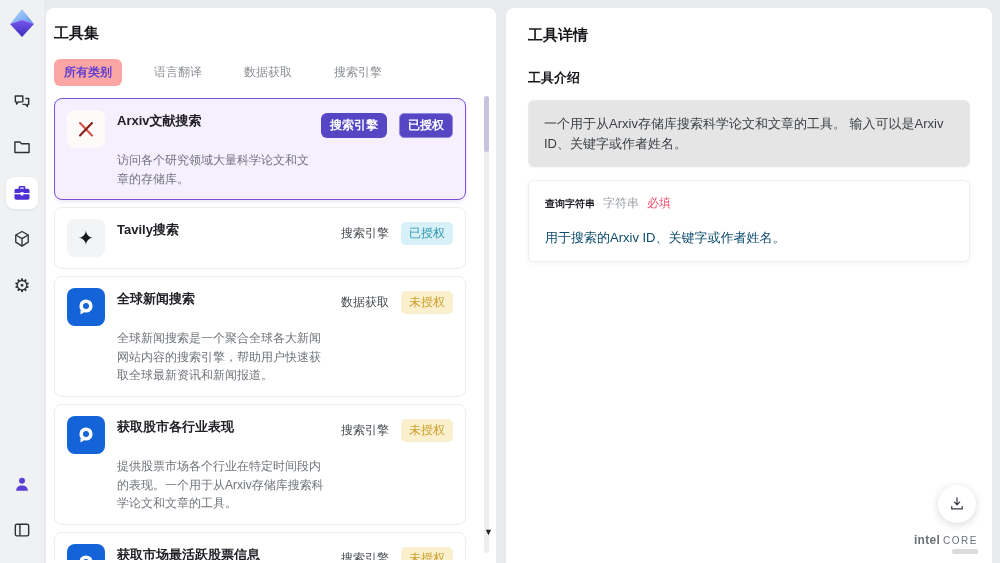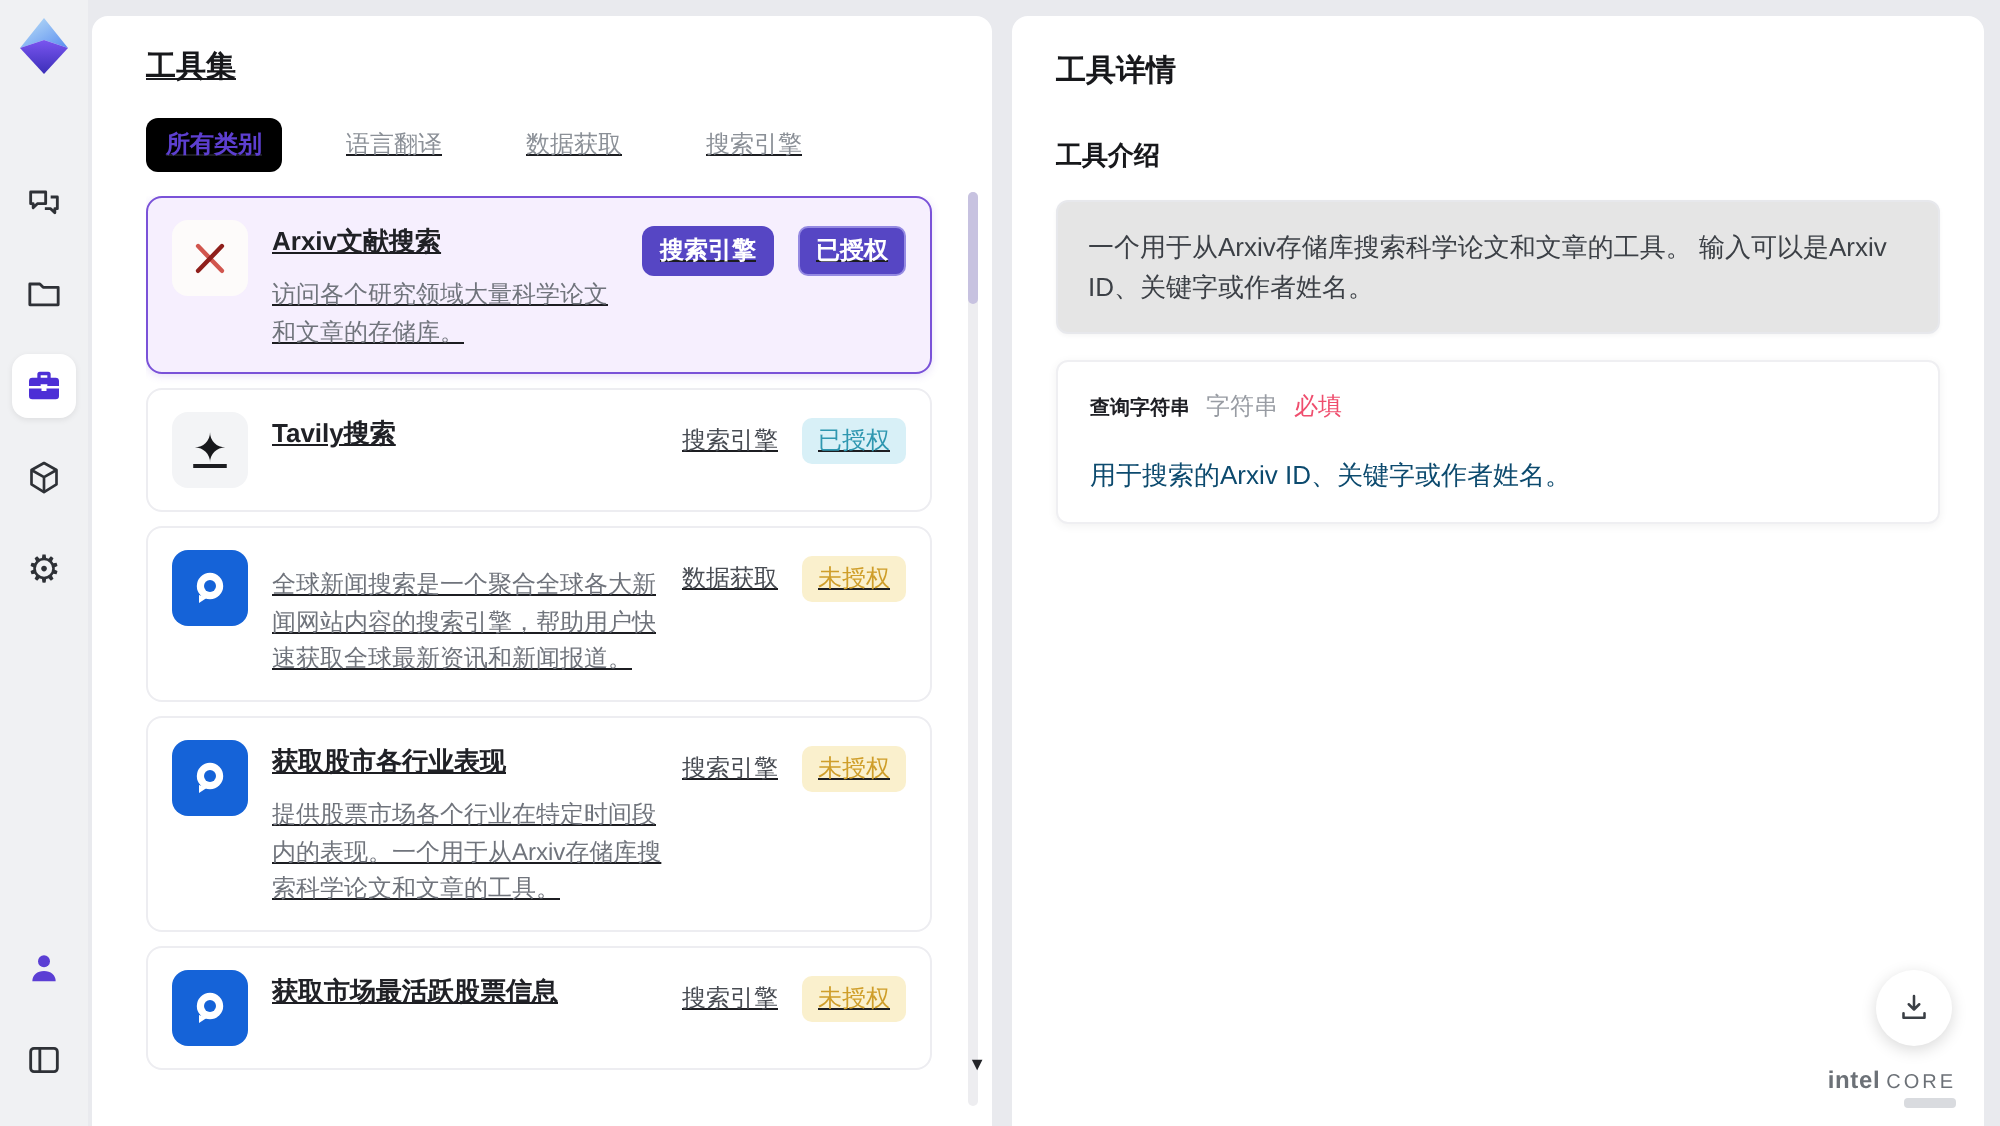--- a/index.html
+++ b/index.html
@@ -11,46 +11,46 @@
   
   .rail { width:44px; flex:0 0 44px; background:#f0f1f3; display:flex; flex-direction:column; align-items:center; padding:8px 0 10px; }
   .rail .logo { width:30px; height:30px; margin-bottom:40px; }
   .rail-btn { width:32px; height:32px; display:flex; align-items:center; justify-content:center; border-radius:8px; margin:7px 0; cursor:pointer; color:#2e3136; }
   .rail-btn.active { background:#ffffff; box-shadow:0 1px 3px rgba(0,0,0,.08); color:#4d2fd6; }
   .rail-spacer { flex:1; }
   .gear-glyph { font-size:19px; line-height:1; color:#2e3136; }
 
   
   .panel { background:#fff; margin-top:8px; border-radius:8px 8px 0 0; position:relative; }
-  .list-panel { width:450px; flex:0 0 450px; margin-left:2px; padding:16px 20px 0 27px;text-decoration:underline; }
+  .list-panel { width:450px; flex:0 0 450px; margin-left:2px; padding:16px 20px 0 8px; }
   .gap { width:10px; flex:0 0 10px; }
   .detail-panel { flex:1; margin-right:8px; padding:18px 22px; }
 
   .panel-title { font-size:15px; font-weight:bold; color:#17181b; }
 
   
   .tabs { display:flex; align-items:center; gap:22px; margin:16px 0 12px; }
   .tab { font-size:12px; color:#8b9097; cursor:pointer; padding:5px 10px; border-radius:6px; white-space:nowrap; }
-  .tab.active { background:#000000; color:#5d3fd0; font-weight:bold; }
+  .tab.active { background:#fca5a5; color:#5d3fd0; font-weight:bold; }
 
   
   .tool-list { height:462px; overflow:hidden; padding-right:10px; }
   .tool-card { display:flex; align-items:flex-start; background:#fff; border:1px solid #ededf1; border-radius:8px; padding:11px 12px; margin-bottom:7px; cursor:pointer; }
   .tool-card.selected { background:#f6effe; border:1.5px solid #7a52d8; box-shadow:0 1px 4px rgba(122,82,216,.18); }
   .tool-icon { width:38px; height:38px; flex:0 0 38px; border-radius:8px; margin-right:12px; display:flex; align-items:center; justify-content:center; overflow:hidden; }
   .tool-icon .ic { display:none; }
   .tool-icon.icn-arxiv { background:#fdfbfa; }
   .tool-icon.icn-arxiv .ic-arxiv { display:block; }
   .tool-icon.icn-tavily { background:#f3f4f6; }
   .tool-icon.icn-tavily .ic-tavily { display:block; font-size:20px; color:#17181b; line-height:1; }
   .tool-icon.icn-blueapp { background:#1563d8; }
   .tool-icon.icn-blueapp .ic-blueapp { display:block; }
   .tool-main { flex:1; min-width:0; padding-right:10px; }
   .tool-name { font-size:13px; font-weight:bold; color:#202126; margin-top:2px; }
-  .tool-desc { font-size:12px; color:#70747c; line-height:1.55; margin-top:8px; }
+  .tool-desc { font-size:12px; color:#70747c; line-height:1.55; margin-top:21px; }
   .tool-badges { display:flex; align-items:center; gap:12px; flex:0 0 auto; margin-top:3px; white-space:nowrap; }
   .cat { font-size:12px; color:#484c53; }
   .cat.cat-filled { background:#5646c4; color:#fff; padding:4px 9px; border-radius:6px; font-weight:bold; }
   .auth { font-size:12px; padding:3px 8px; border-radius:5px; }
   .auth.auth-purple { background:#5646c4; color:#fff; border:1px solid #958ae2; font-weight:bold; }
   .auth.auth-cyan { background:#d8f0f7; color:#2f97b0; }
   .auth.auth-yellow { background:#faf0cd; color:#cf9e2a; }
 
   
   .vscroll { position:absolute; top:88px; bottom:10px; right:7px; width:5px; background:#ededf0; border-radius:3px; }
@@ -188,20 +188,21 @@
     <div class="tool-icon icn-blueapp">
 
       <svg class="ic ic-blueapp" viewBox="0 0 24 24" width="24" height="24">
         <circle cx="12" cy="11" r="6.6" fill="#ffffff"></circle>
         <circle cx="12" cy="11" r="3" fill="#1563d8"></circle>
         <path d="M6.5 15.5 L6.5 19.5 L10.5 16.9 Z" fill="#ffffff"></path>
       </svg>
 
     </div>
     <div class="tool-main">
+      <div class="tool-name">全球新闻搜索</div>
       <div class="tool-desc">全球新闻搜索是一个聚合全球各大新闻网站内容的搜索引擎，帮助用户快速获取全球最新资讯和新闻报道。</div>
     </div>
     <div class="tool-badges">
       <span class="cat">数据获取</span>
       <span class="auth auth-yellow">未授权</span>
     </div>
   </div>
 
   <div class="tool-card">
     <div class="tool-icon icn-blueapp">

